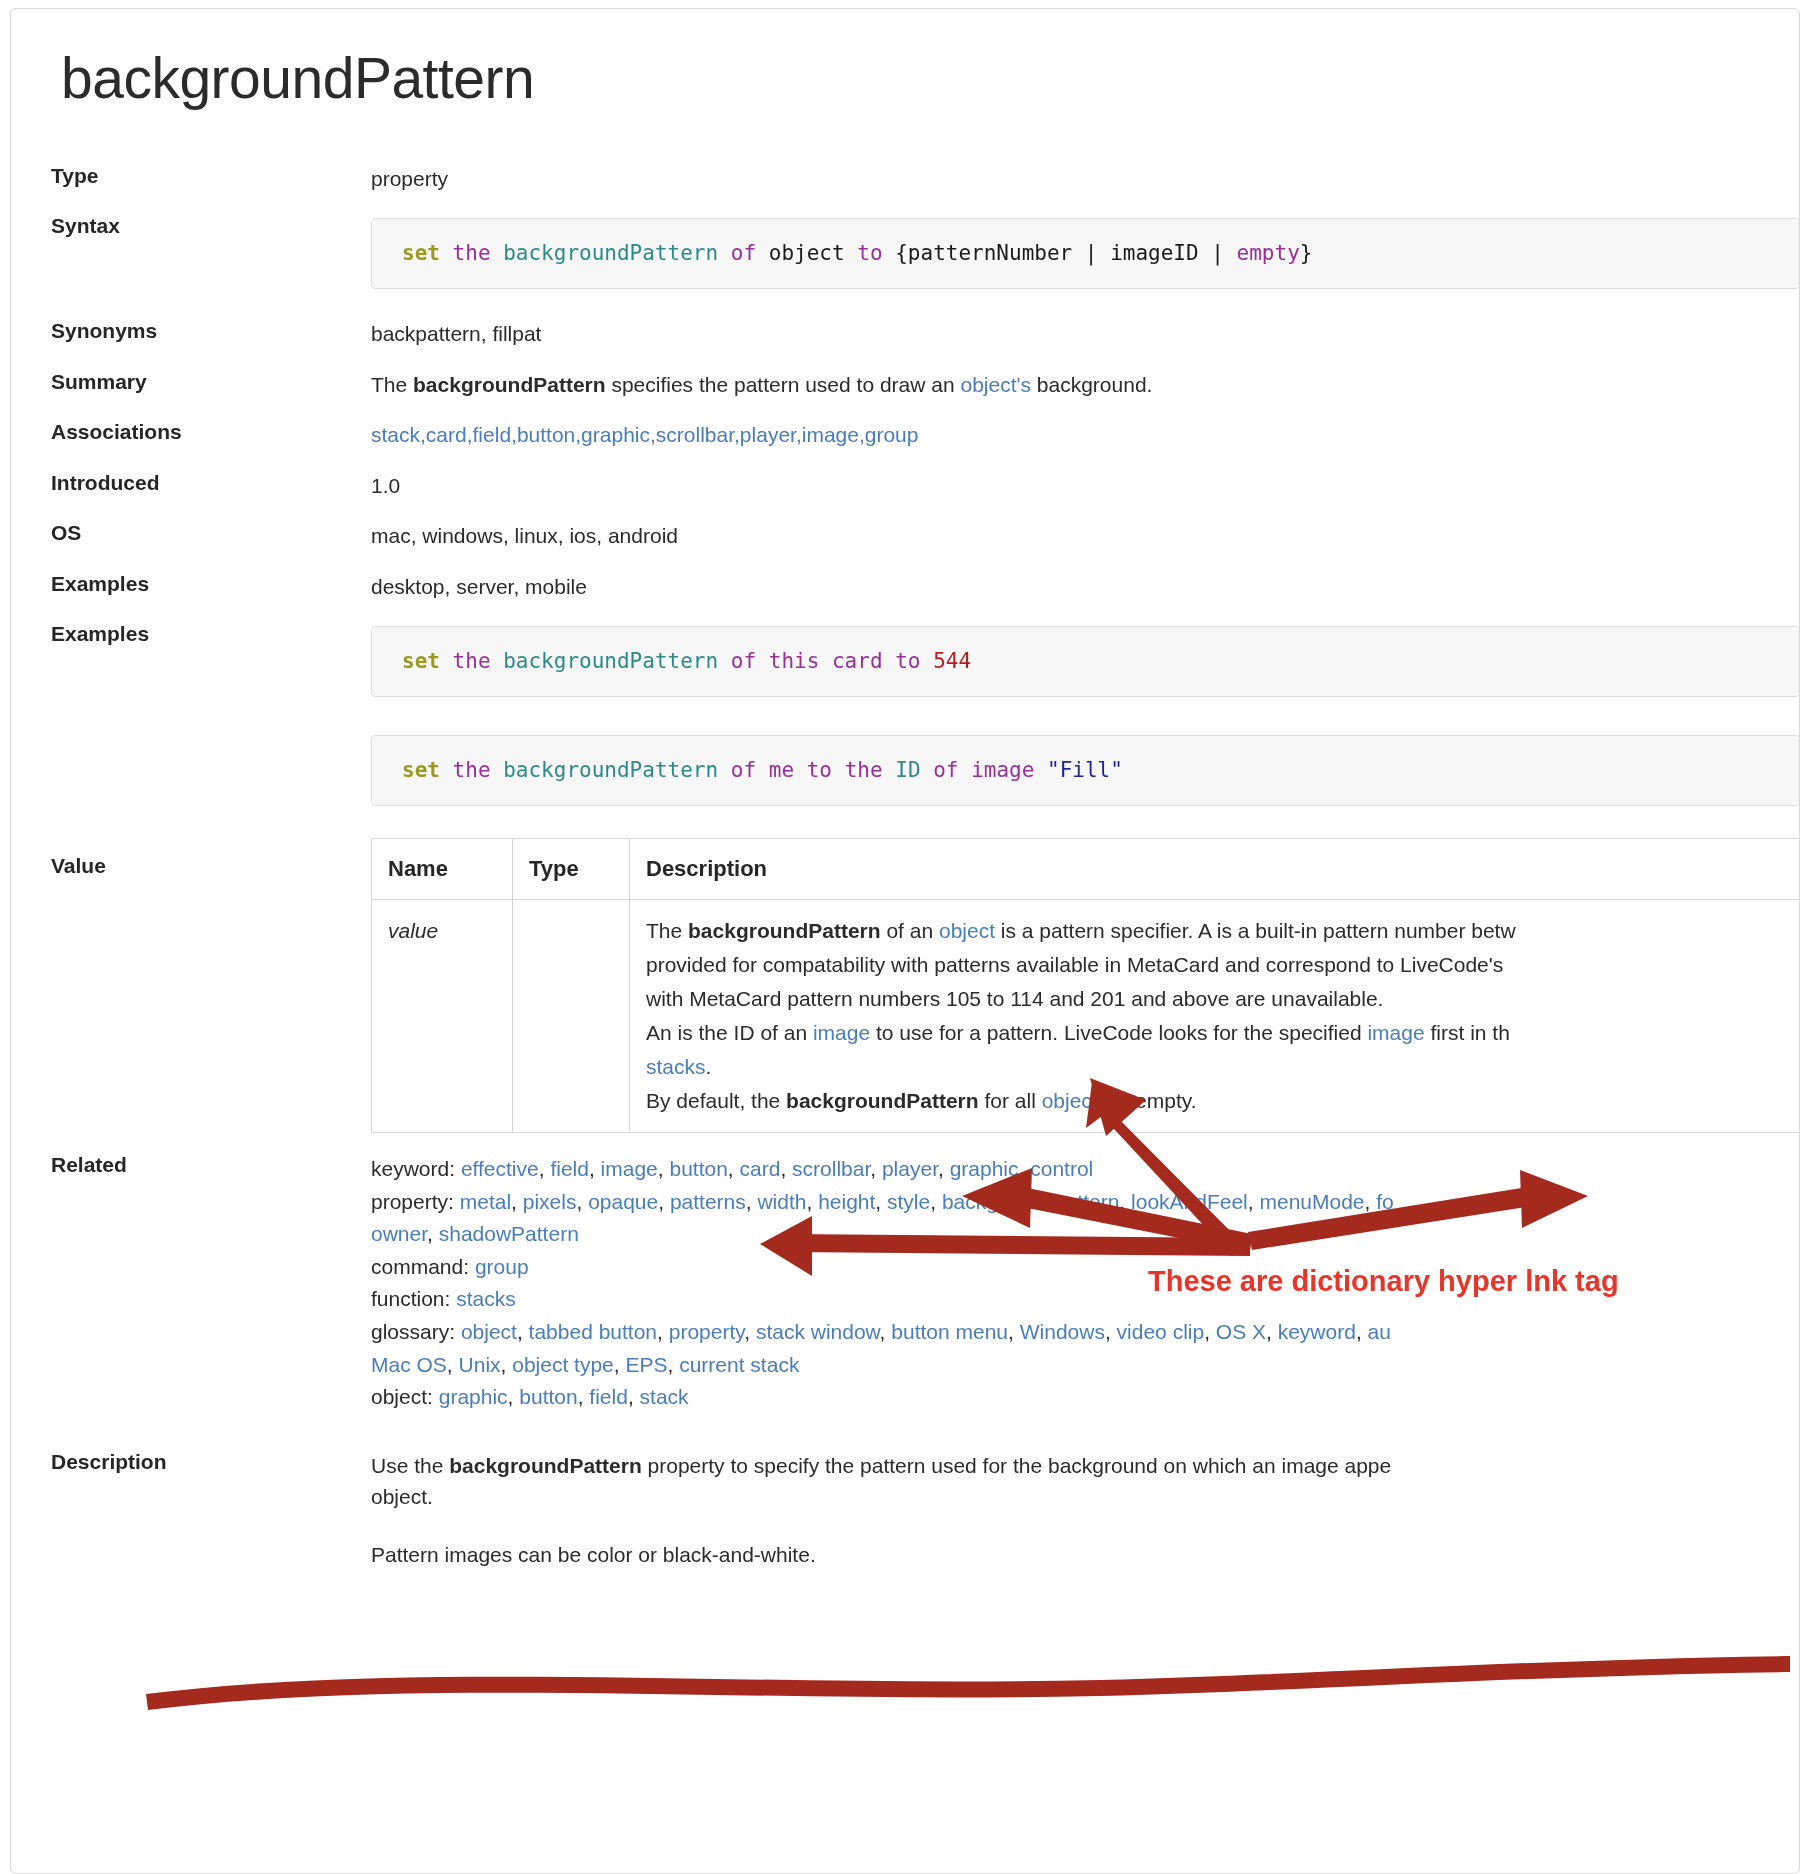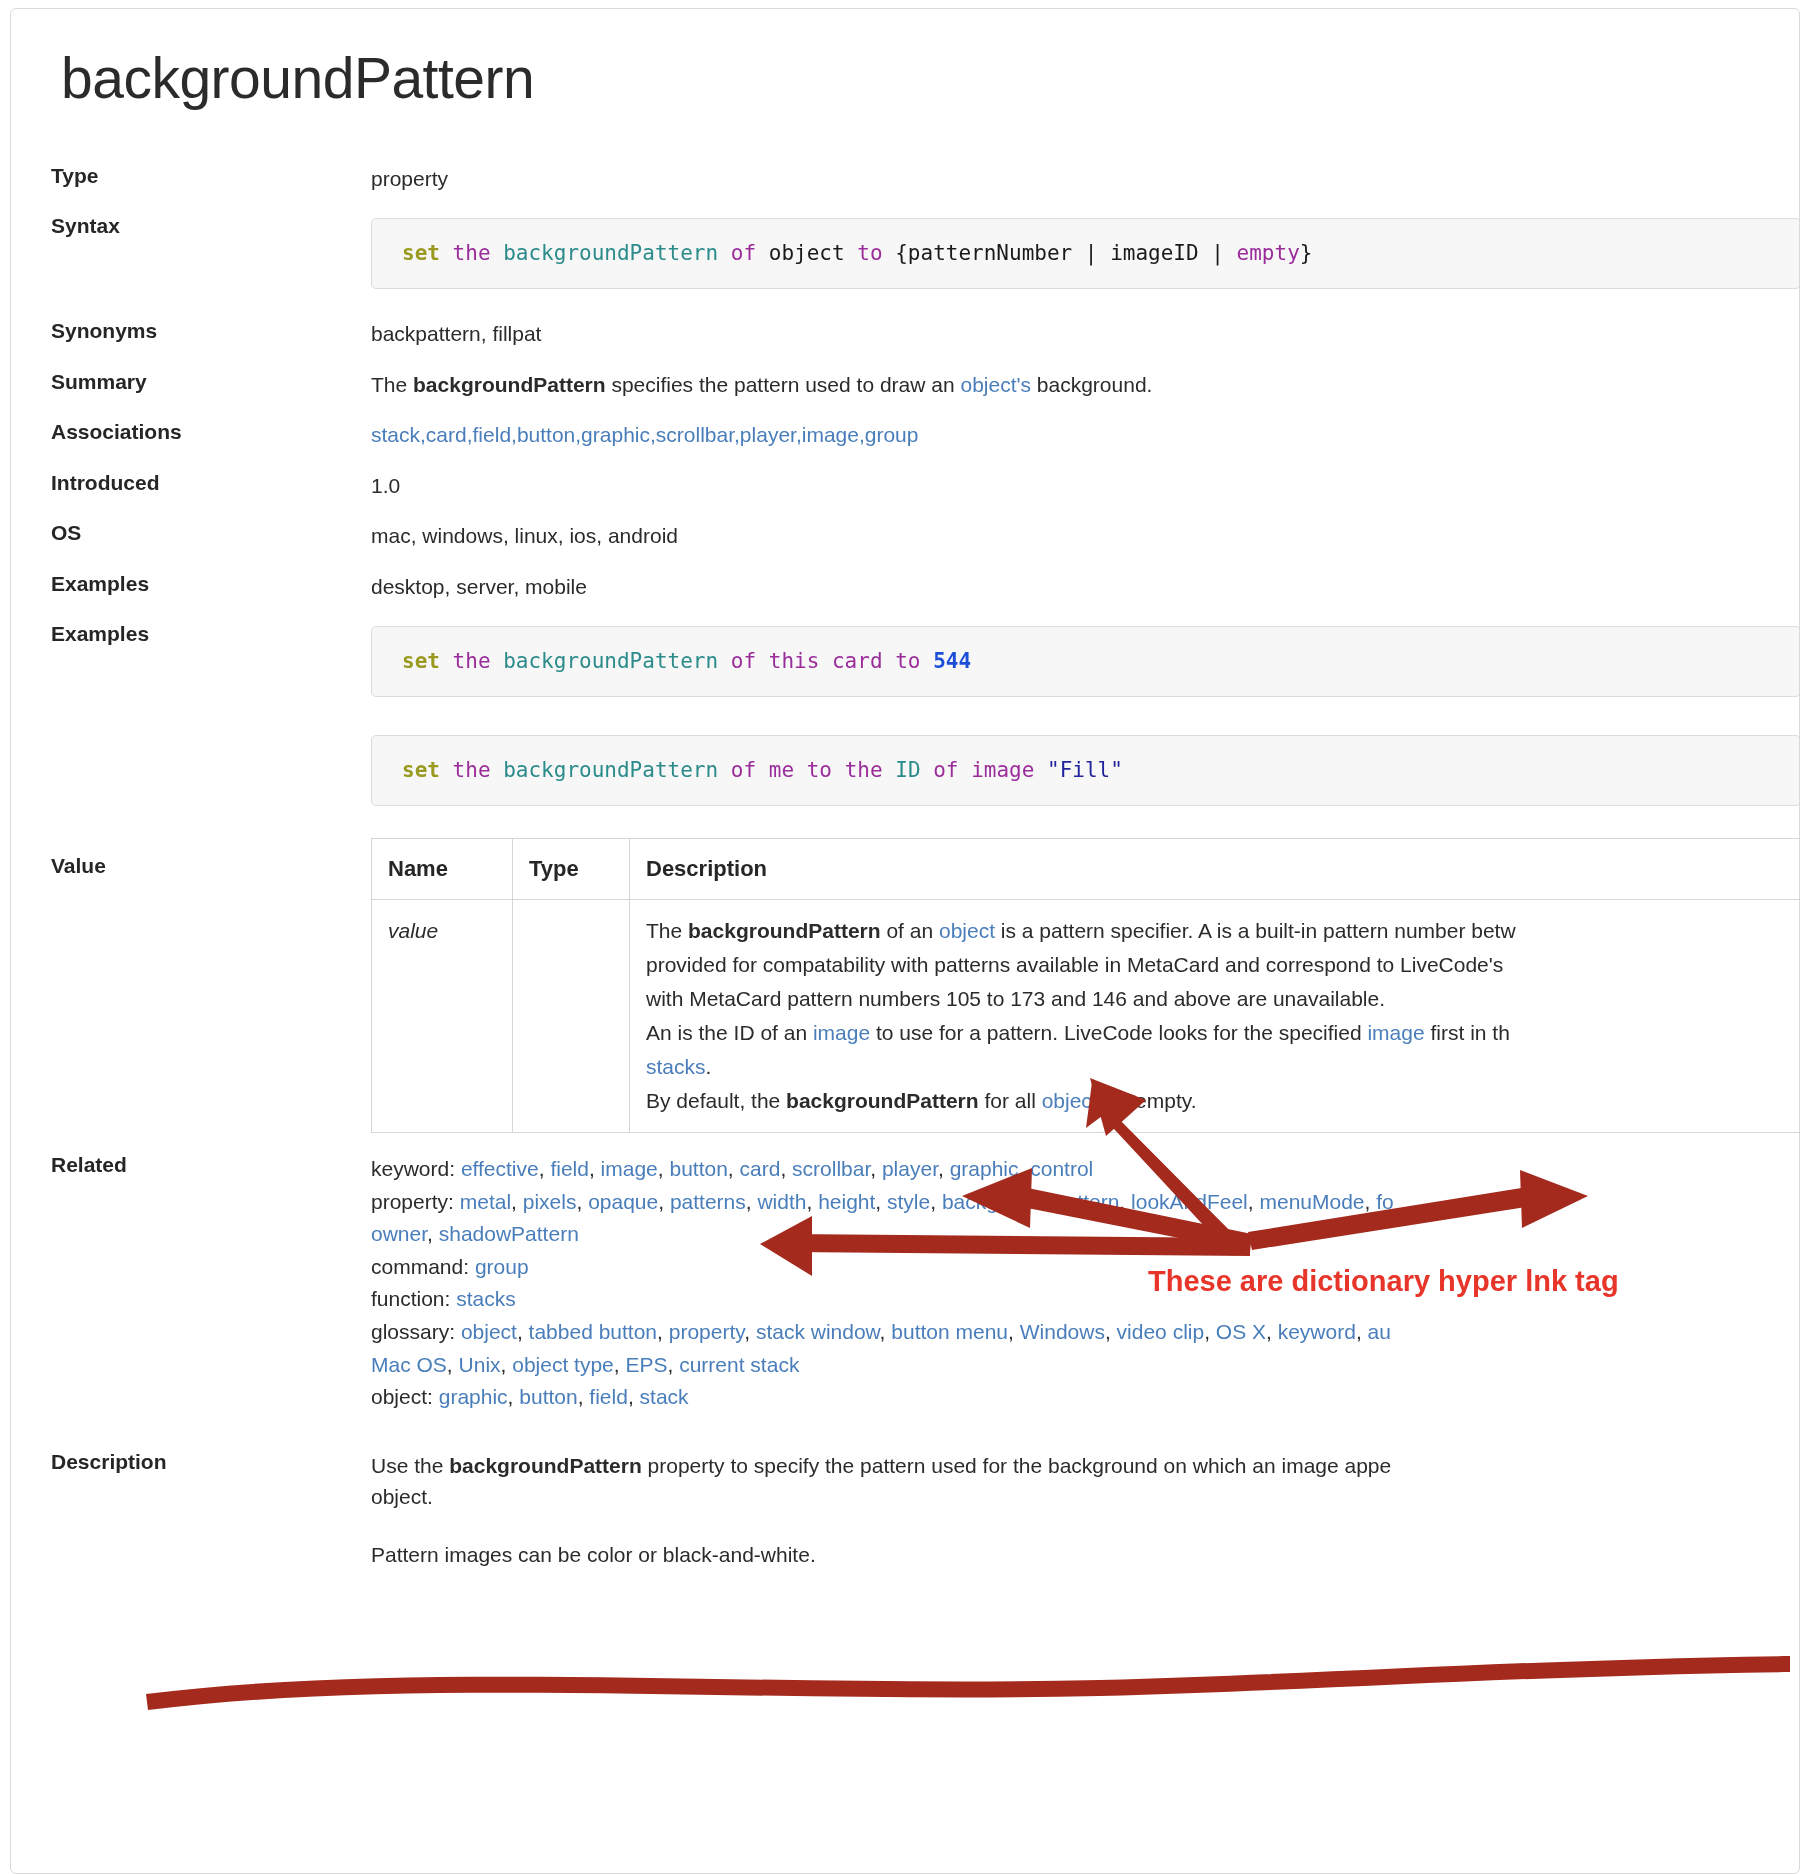--- a/index.html
+++ b/index.html
@@ -76,21 +76,21 @@
     font-family: "DejaVu Sans Mono", "Liberation Mono", monospace;
     font-size: 21px;
     white-space: nowrap;
     overflow: visible;
     line-height: 1.2;
   }
   .k-set   { color: #9a9a21; font-weight: bold; }
   .k-kw    { color: #9b2d9b; }
   .k-prop  { color: #2b8a8a; }
   .k-plain { color: #1a1a1a; }
-  .k-num   { color: #1d4ed8; font-weight: bold; }
+  .k-num   { color: #b91c1c; font-weight: normal; }
   .k-str   { color: #20239c; }
 
   table.valtable {
     border-collapse: collapse;
     width: 1430px;
     margin-top: 2px;
     font-size: 21px;
     table-layout: fixed;
   }
   table.valtable th, table.valtable td {
@@ -203,21 +203,21 @@
                 </tr>
               </thead>
               <tbody>
                 <tr>
                   <td class="c-name">value</td>
                   <td class="c-type"></td>
                   <td>
                     <div id="value-desc-lines">
                         <div><span>The </span><b>backgroundPattern</b><span> of an </span><span class="dl">object</span><span> is a pattern specifier. A is a built-in pattern number betw</span></div>
                         <div><span>provided for compatability with patterns available in MetaCard and correspond to LiveCode's</span></div>
-                        <div><span>with MetaCard pattern numbers 105 to 173 and 146 and above are unavailable.</span></div>
+                        <div><span>with MetaCard pattern numbers 105 to 114 and 201 and above are unavailable.</span></div>
                         <div><span>An is the ID of an </span><span class="dl">image</span><span> to use for a pattern. LiveCode looks for the specified </span><span class="dl">image</span><span> first in th</span></div>
                         <div><span class="dl">stacks</span><span>.</span></div>
                         <div><span>By default, the </span><b>backgroundPattern</b><span> for all </span><span class="dl">objects</span><span> is empty.</span></div>
                       </div>
                   </td>
                 </tr>
               </tbody>
             </table>
           </td>
         </tr>

